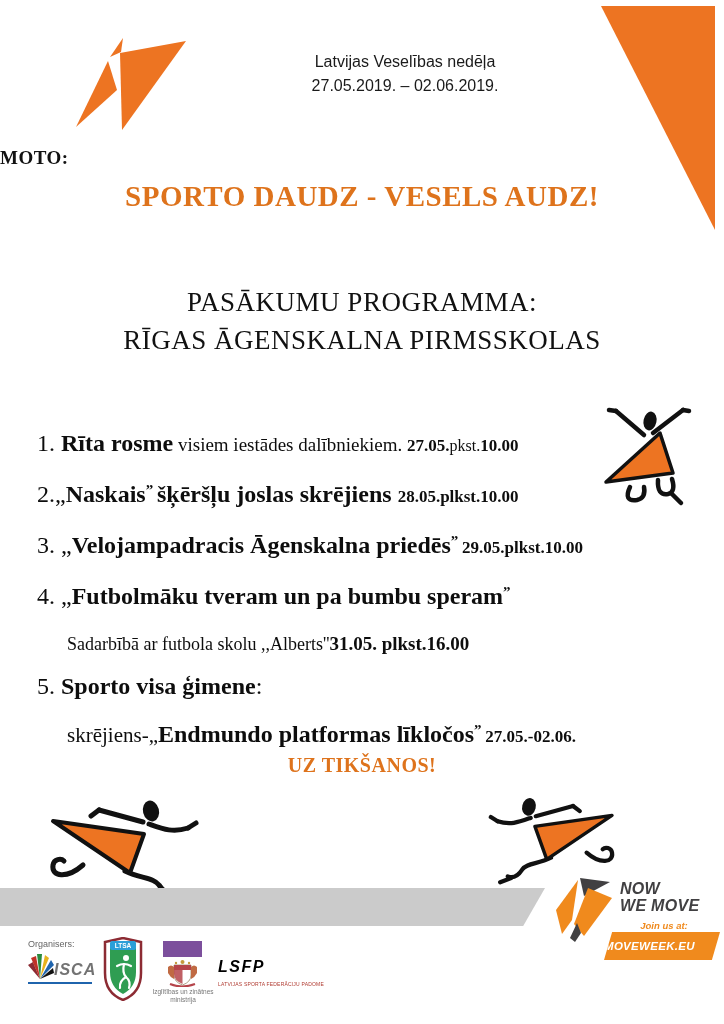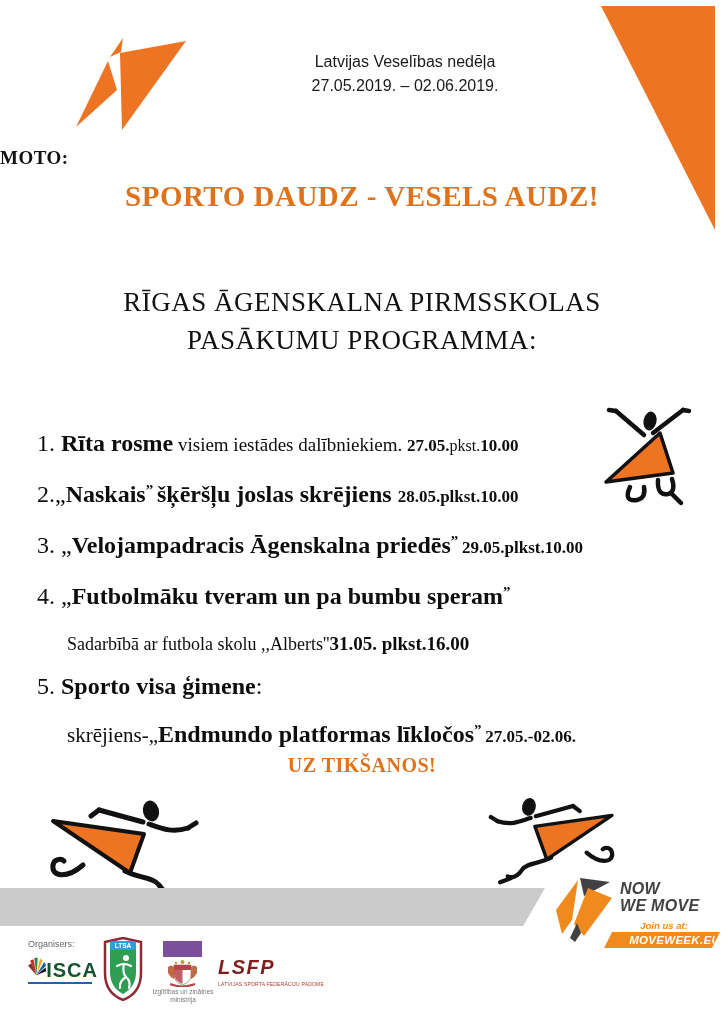--- a/index.html
+++ b/index.html
@@ -45,42 +45,42 @@
   .gray-band{position:absolute;left:0;top:888px;width:545px;height:38px;background:#CBCBCB;
              -webkit-clip-path:polygon(0 0,100% 0,96% 100%,0 100%);
              clip-path:polygon(0 0,100% 0,96% 100%,0 100%);}
   .nwm{position:absolute;left:550px;top:874px;width:174px;height:88px;
        font-family:"Liberation Sans", sans-serif;}
   .nwm-mark{position:absolute;left:4px;top:2px;}
   .nwm-text{position:absolute;left:70px;top:6px;font-weight:bold;font-style:italic;
             font-size:16px;line-height:17px;color:#414042;letter-spacing:.3px;}
   .nwm-join{position:absolute;left:60px;top:46px;width:108px;text-align:center;
             font-size:9.5px;font-weight:bold;font-style:italic;color:#F08A1D;}
-  .nwm-banner{position:absolute;left:54px;top:58px;width:116px;height:16px;background:#F08A1D;
+  .nwm-banner{position:absolute;left:54px;top:58px;width:116px;height:28px;background:#F08A1D;
               -webkit-clip-path:polygon(7% 0,100% 0,93% 100%,0 100%);
               clip-path:polygon(7% 0,100% 0,93% 100%,0 100%);
-              display:flex;align-items:center;justify-content:flex-end;}
+              display:flex;align-items:center;justify-content:flex-start;}
   .nwm-banner span{font-size:11.5px;font-weight:bold;font-style:italic;color:#fff;letter-spacing:.3px;}
 
   
   .org-label{position:absolute;left:28px;top:939px;font-family:"Liberation Sans", sans-serif;
              font-size:9px;color:#666;}
   .isca{position:absolute;left:28px;top:953px;width:70px;}
   .isca-row{display:flex;align-items:flex-end;}
-  .isca-name{font-family:"Liberation Sans", sans-serif;font-weight:bold;
-             font-size:20px;color:#14532d;letter-spacing:1px;line-height:20px;}
+  .isca-name{font-family:"Liberation Sans", sans-serif;font-weight:bold;font-style:italic;
+             font-size:16px;color:#737373;letter-spacing:1px;line-height:20px;}
   .isca-rule{width:64px;height:2px;background:#1F64AD;margin-top:2px;}
   .ltsa{position:absolute;left:103px;top:937px;}
   .ministry-rect{position:absolute;left:163px;top:941px;width:39px;height:16px;background:#7C4F9C;}
   .ministry-arms{position:absolute;left:165px;top:959px;}
   .ministry-text{position:absolute;left:148px;top:988px;width:70px;text-align:center;
                  font-family:"Liberation Sans", sans-serif;font-size:6.5px;line-height:7.5px;color:#777;}
   .lsfp{position:absolute;left:218px;top:955px;width:80px;}
   .lsfp-name{font-family:"Liberation Sans", sans-serif;font-weight:bold;font-style:italic;
-             font-size:20px;line-height:24px;color:#7f1d1d;letter-spacing:1.5px;}
+             font-size:16px;line-height:24px;color:#000000;letter-spacing:1.5px;}
   .lsfp-sub{font-family:"Liberation Sans", sans-serif;font-size:5px;letter-spacing:.2px;
             color:#B03A30;margin-top:2px;white-space:nowrap;}
 </style>
 </head>
 <body>
 
 <div class="poster">
 
   <div class="brandmark">
     <svg width="125" height="95" viewBox="0 0 125 95">
@@ -98,22 +98,22 @@
 
   <div class="head-block">
     <div>Latvijas Veselības nedēļa</div>
     <div>27.05.2019. – 02.06.2019.</div>
   </div>
 
   <div class="moto-label">MOTO:</div>
   <div class="moto-text">SPORTO DAUDZ - VESELS AUDZ!</div>
 
   <div class="prog-heading">
+    <div>PASĀKUMU PROGRAMMA:</div>
     <div>RĪGAS ĀGENSKALNA PIRMSSKOLAS</div>
-    <div>PASĀKUMU PROGRAMMA:</div>
   </div>
 
   <div class="jumper">
     <svg width="100" height="108" viewBox="0 0 100 108">
       <g stroke="#111" stroke-width="4.5" stroke-linecap="round" fill="none">
         <path d="M44,29 L16,5"></path>
         <path d="M16,5 l-7,-1"></path>
         <path d="M53,27 L83,4"></path>
         <path d="M83,4 l6,1"></path>
         <path d="M30,81 q-7,15 7,13 q9,-2 7,-13"></path>

